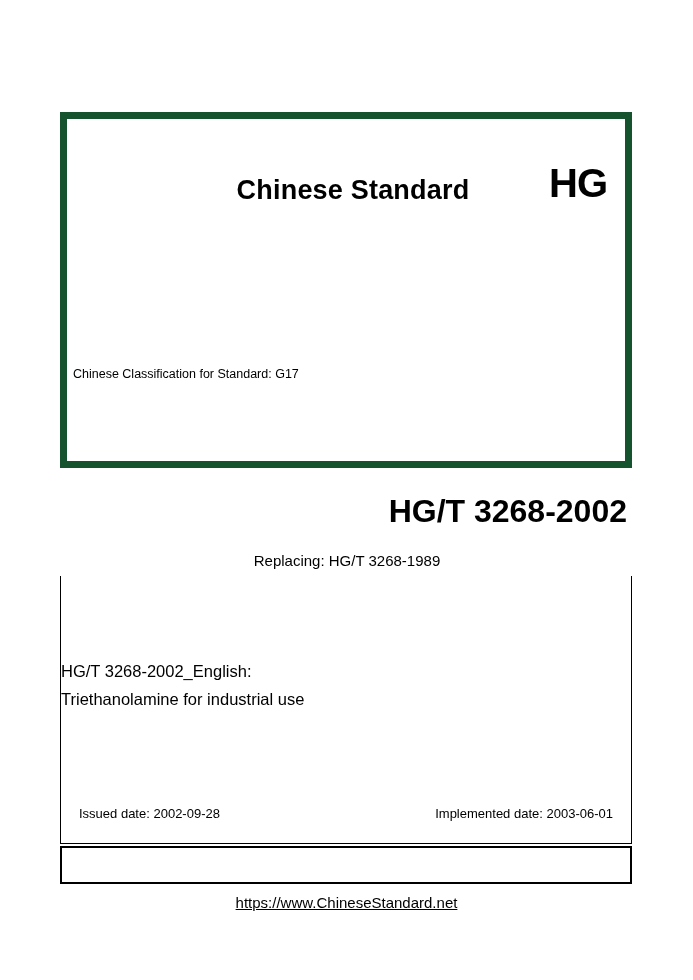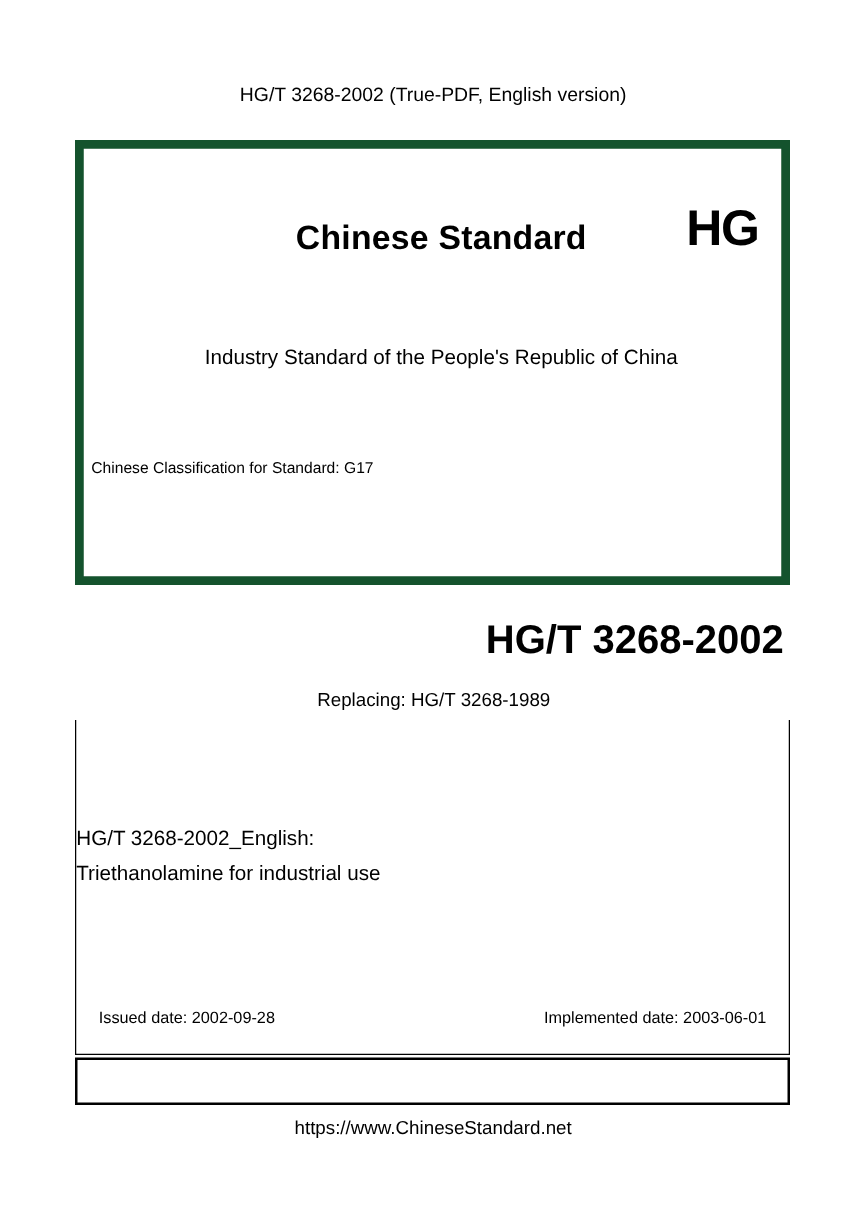--- a/index.html
+++ b/index.html
@@ -147,33 +147,32 @@
   }
 
   .footer-link {
     position: absolute;
     top: 894px;
     left: 0;
     width: 693px;
     text-align: center;
     font-size: 15px;
     color: #000;
+    text-decoration: underline;
   }
 </style>
 </head>
 <body>
 
 <div class="page">
 
-  <div class="top-title">HG/T 3268-2002 (True-PDF, English version)</div>
 
   <div class="frame">
     <div class="cs-title">Chinese Standard</div>
     <div class="hg-logo">HG</div>
-    <div class="industry-line1">Industry Standard of the People's Republic of China</div>
     <div class="classification">Chinese Classification for Standard: G17</div>
     <div class="std-number">HG/T 3268-2002</div>
     <div class="replacing">Replacing: HG/T 3268-1989</div>
   </div>
 
   <div class="frame-lower">
     <div class="doc-title-1">HG/T 3268-2002_English:</div>
     <div class="doc-title-2">Triethanolamine for industrial use</div>
     <div class="issued-date">Issued date: 2002-09-28</div>
     <div class="implemented-date">Implemented date: 2003-06-01</div>

